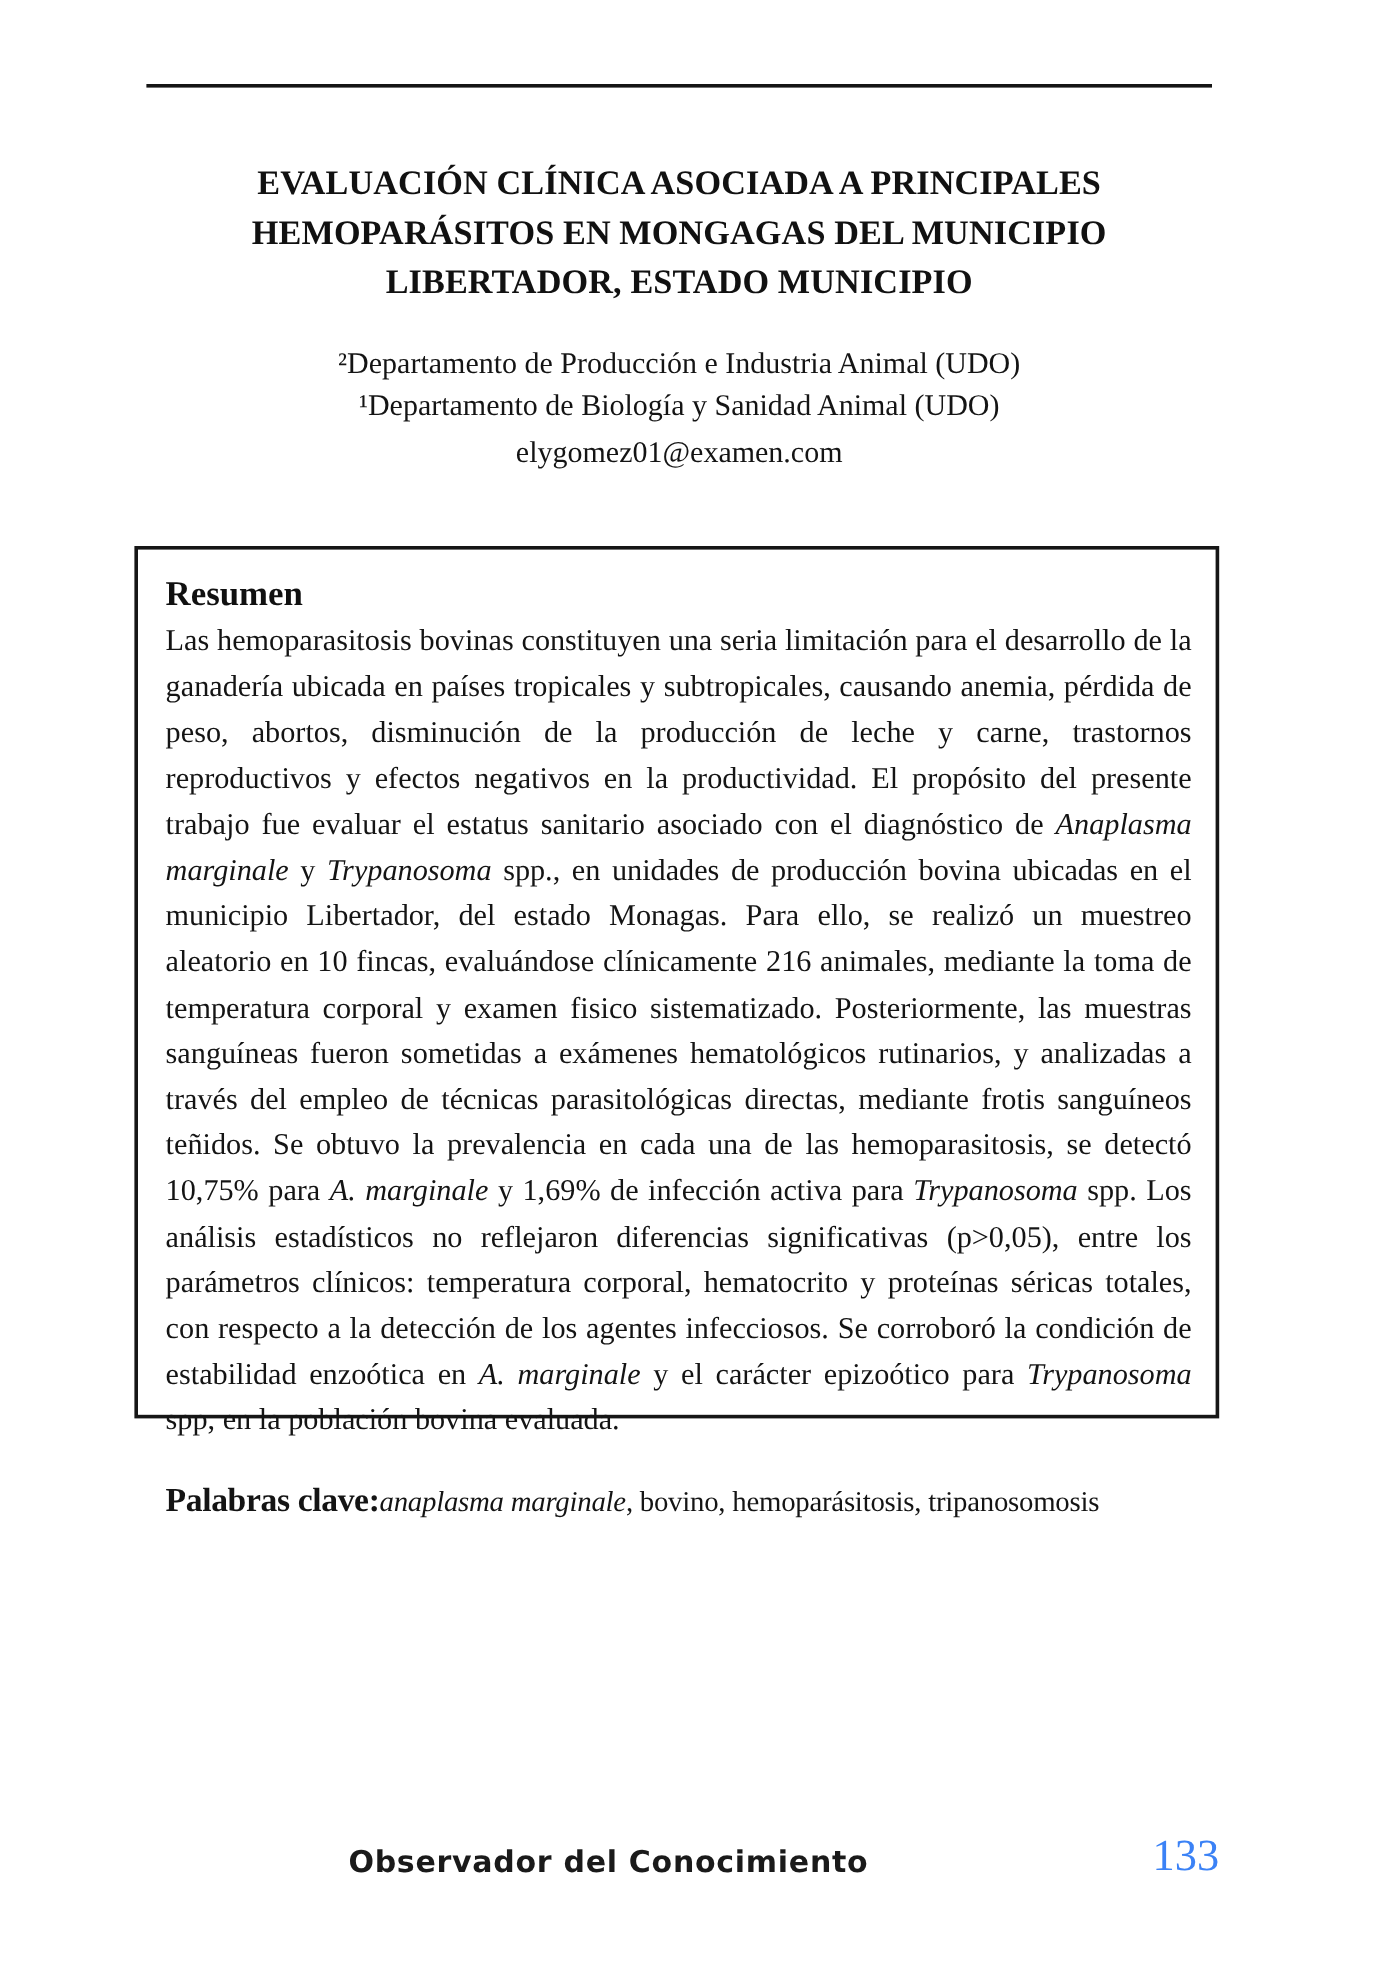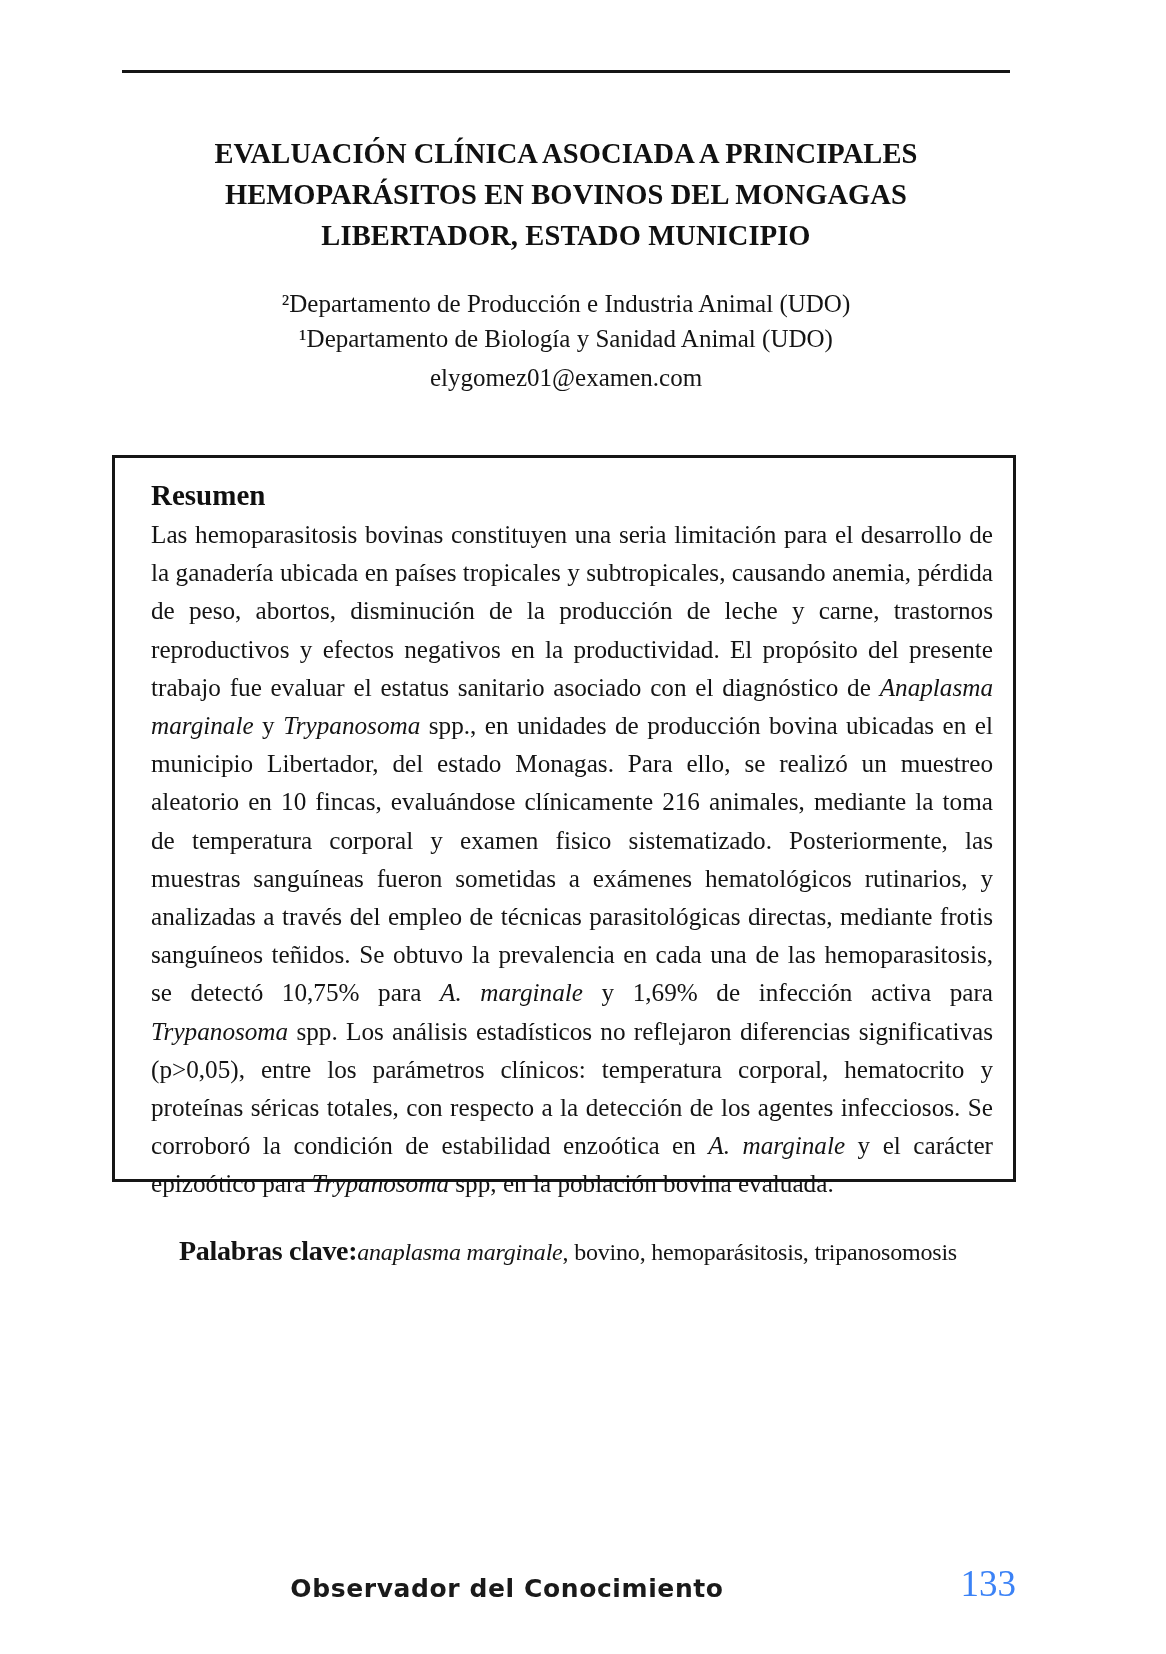--- a/index.html
+++ b/index.html
@@ -81,21 +81,21 @@
   .abstract-box {
     position: absolute;
     left: 112px;
     top: 455px;
     width: 904px;
     height: 727px;
     border: 3px solid #161616;
     box-sizing: border-box;
   }
   .abstract-inner {
-    padding: 18px 20px 0 36px;
+    padding: 18px 20px 0 23px;
   }
   .abstract-heading {
     font-family: "Liberation Serif", "DejaVu Serif", serif;
     font-weight: bold;
     font-size: 29px;
     line-height: 38px;
     margin: 0 0 2px 0;
     color: #101010;
   }
   .abstract-body {
@@ -110,40 +110,38 @@
   .abstract-body i, .kw-italic {
     font-style: italic;
   }
 
   .keywords {
     margin-top: 30px;
     font-size: 24.5px;
     line-height: 34px;
     color: #141414;
     white-space: nowrap;
-    margin-left: 28px;
   }
   .kw-label {
     font-weight: bold;
     font-size: 28px;
     letter-spacing: -0.3px;
   }
   .kw-rest {
     font-size: 24px;
     letter-spacing: -0.2px;
   }
 
   
   .footer {
     position: absolute;
     left: 112px;
     top: 1525px;
     width: 904px;
     height: 60px;
-    margin-top: 37px;
   }
   .footer-title {
     position: absolute;
     left: 0;
     top: 12px;
     width: 790px;
     text-align: center;
     font-family: "DejaVu Sans", "Liberation Sans", sans-serif;
     font-weight: bold;
     font-size: 25px;
@@ -161,21 +159,21 @@
 </style>
 </head>
 <body>
 
 <div class="page">
 
   <div class="top-rule"></div>
 
   <div class="title-block">
     <div class="title-line">EVALUACIÓN CLÍNICA ASOCIADA  A PRINCIPALES</div>
-    <div class="title-line">HEMOPARÁSITOS EN BOVINOS DEL MONGAGAS</div>
+    <div class="title-line">HEMOPARÁSITOS EN MONGAGAS DEL MUNICIPIO</div>
     <div class="title-line">LIBERTADOR, ESTADO MUNICIPIO</div>
   </div>
 
   <div class="authors-block">
     <div class="affil-line">²Departamento de Producción e Industria Animal (UDO)</div>
     <div class="affil-line">¹Departamento de Biología y Sanidad Animal (UDO)</div>
     <div class="email-line">elygomez01@examen.com</div>
   </div>
 
   <div class="abstract-box">

